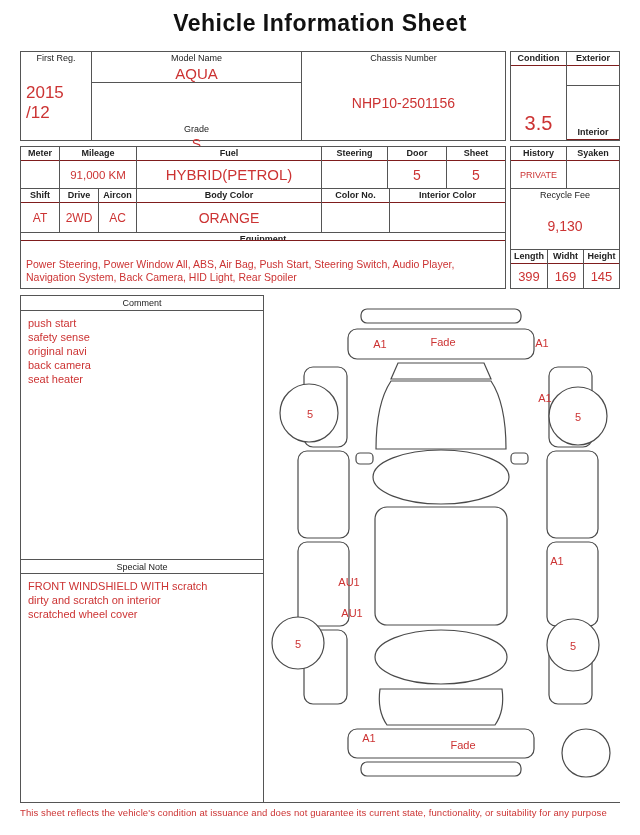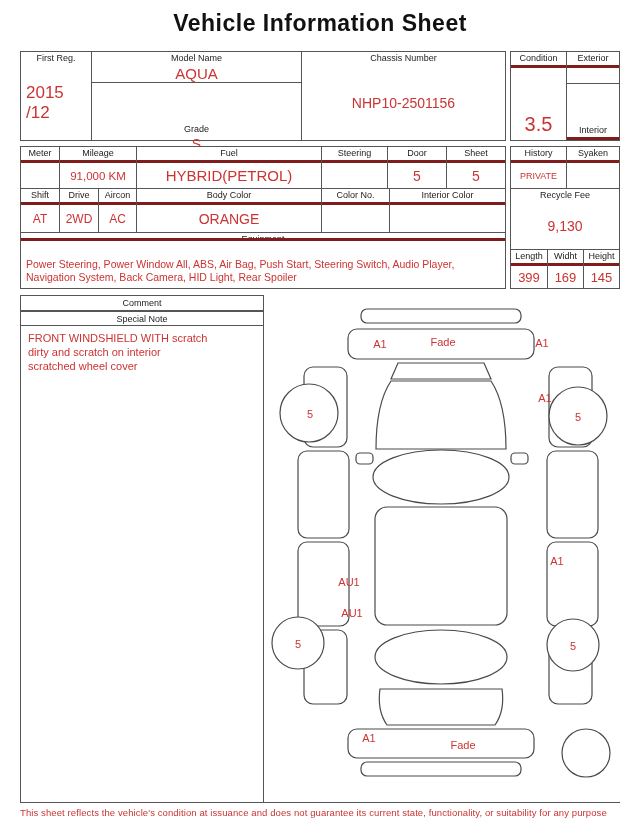--- a/index.html
+++ b/index.html
@@ -11,21 +11,21 @@
   .sheet { position:relative; width:640px; height:661px; padding:8px 20px 0 20px; background:#fff; }
   .title { text-align:center; font-size:23px; font-weight:600; letter-spacing:.5px; color:#111; margin:2px 0 14px 0; }
 
   .hrow { display:flex; }
   .vstack { display:flex; flex-direction:column; min-width:0;gap:40px; }
   .box { border:1px solid #555; background:#fff; }
   .stack > .box + .box { margin-top:-1px; }
 
   .cell { display:flex; flex-direction:column; min-width:0; }
   .lbl { font-size:9px; line-height:13px; text-align:center; color:#222; white-space:nowrap; overflow:hidden; }
-  .lbl.u { border-bottom:3px solid #7f1d1d; }
+  .lbl.u { border-bottom:1px solid #7f1d1d;font-weight:bold; }
   .val { flex:1; display:flex; align-items:center; justify-content:center; color:#cc3333; white-space:nowrap; overflow:hidden; }
   .pre { white-space:pre-line; }
   .left { justify-content:flex-start; padding-left:5px; text-align:left; }
 
   .bl { border-left:1px solid #555; }
   .bb { border-bottom:1px solid #555; }
 
   .equip-text { font-size:10.5px; line-height:13px; color:#cc3333; padding:4px 5px; white-space:normal;margin-top:13px; }
 
   .bottom { display:flex; margin-top:6px; height:508px; border-bottom:1px solid #555; }
@@ -182,20 +182,25 @@
           <div class="lbl u">Height</div>
           <div class="val" style="font-size:13px">145</div>
         </div>
       </div>
     </div>
   </div>
 
   <div class="bottom">
     <div class="leftcol">
       <div class="strip bb">Comment</div>
+      <div class="freetext" style="height:248px">push start
+safety sense
+original navi
+back camera
+seat heater</div>
       <div class="strip bb" style="border-top:1px solid #555">Special Note</div>
       <div class="freetext" style="flex:1">FRONT WINDSHIELD WITH scratch
 dirty and scratch on interior
 scratched wheel cover</div>
     </div>
 
     <div class="diagram-wrap">
       <svg width="356" height="500" viewBox="0 0 356 500">
         <g fill="none" stroke="#4a4a4a" stroke-width="1.2">
           <rect x="97" y="8" width="160" height="14" rx="6"></rect>

